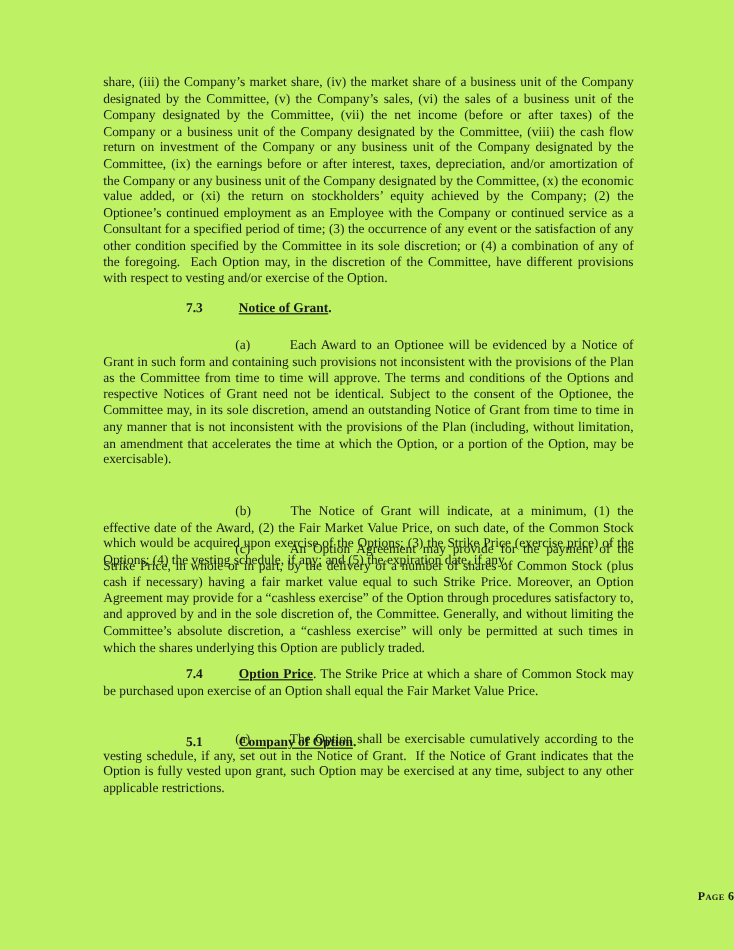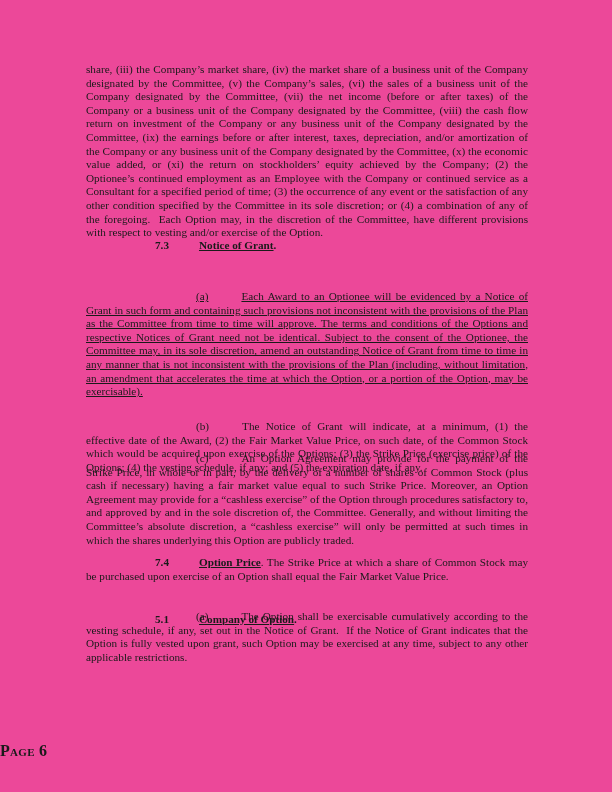--- a/index.html
+++ b/index.html
@@ -4,58 +4,58 @@
 <style>
   html, body { margin: 0; padding: 0; }
   body {
     width: 612px; height: 792px;
     background: #ffffff;
     font-family: "Liberation Serif", "DejaVu Serif", serif;
   }
   .page {
     position: relative;
     width: 612px; height: 792px;
-    background: #ec4899;
+    background: #bef264;
     overflow: hidden;
     color: #1a1a1a;
   }
   .doc {
     position: absolute;
     left: 86px;
     width: 442px;
     top: 0;
     font-size: 11.2px;
     line-height: 13.6px;
   }
   .para {
     position: absolute;
     left: 0; right: 0;
     margin: 0;
     text-align: justify;
   }
   .p-cont   { top: 63px;  }
-  .p-h73    { top: 239px; }
-  .p-73a    { top: 290px; text-decoration: underline; }
+  .p-h73    { top: 251px; }
+  .p-73a    { top: 282px; }
   .p-73b    { top: 420px; }
   .p-73c    { top: 452px; }
   .p-74     { top: 556px; }
   .p-h75    { top: 613px; }
   .p-75a    { top: 610px; }
   .heading  { text-indent: 69px; text-align: left; }
   .inline-heading { text-indent: 69px; }
   .sub      { text-indent: 110px; }
   .b { font-weight: bold; }
   .u { text-decoration: underline; }
   .tab-h { display: inline-block; width: 30px; }
   .tab-s { display: inline-block; width: 33px; }
   .footer {
     position: absolute;
     top: 742px; left: 0; right: 0;
-    text-align: left;
-    font-size: 16px;
+    text-align: right;
+    font-size: 10px;
     font-weight: bold;
     font-variant: small-caps;
     letter-spacing: 0.3px;
     color: #1a1a1a;
   }
 </style>
 </head>
 <body>
 
 <div class="page">

